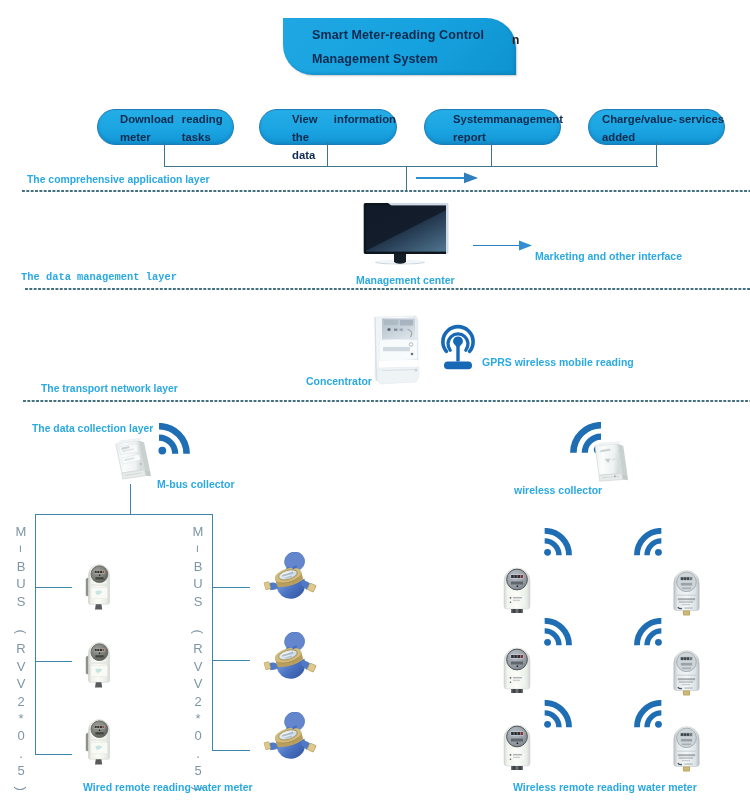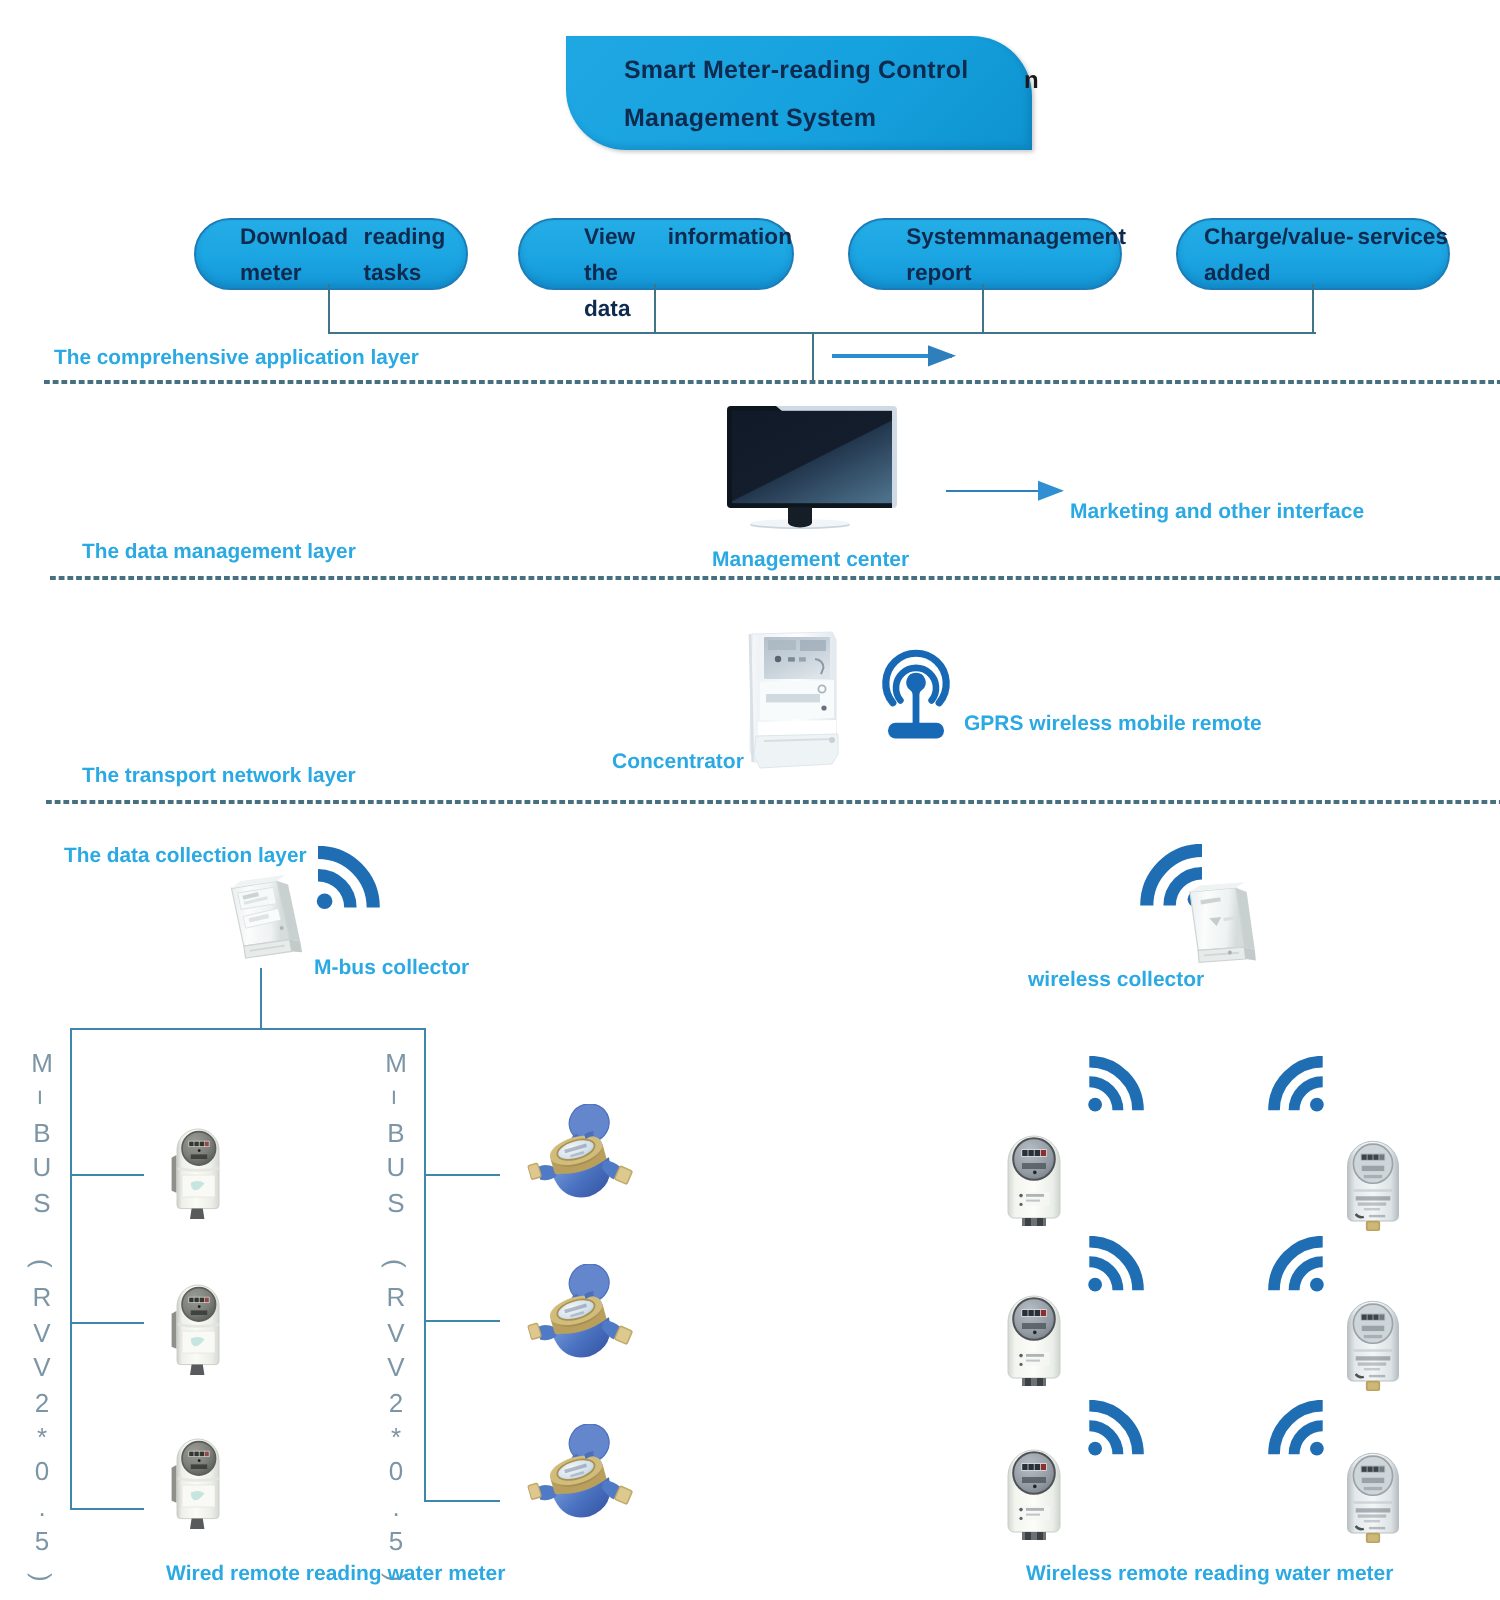--- a/index.html
+++ b/index.html
@@ -53,21 +53,21 @@
   <div class="hln" style="left:416px;top:177px;width:60px;background:#2a8fd0;height:1.6px;"></div>
   <svg class="abs" style="left:464px;top:171px;" width="16" height="14" viewBox="0 0 16 14">
       <path d="M0 1.6 L14 6.9 L0 12.2 Z" fill="#2f7fbd"></path>
     </svg>
 
   <div class="lbl" style="left:27px;top:174px;">The comprehensive application layer</div>
   <svg class="abs" style="left:22px;top:190px;" width="728" height="2">
       <line x1="0" y1="1" x2="728" y2="1" stroke="#46707f" stroke-width="2" stroke-dasharray="2.9 1.45"></line>
     </svg>
 
-  <div class="lbl" style="left:41px;top:271px;">The data management layer</div>
+  <div class="lbl" style="left:21px;top:271px;font-family:Liberation Mono, monospace;">The data management layer</div>
   <svg class="abs" style="left:25px;top:288px;" width="725" height="2">
       <line x1="0" y1="1" x2="725" y2="1" stroke="#46707f" stroke-width="2" stroke-dasharray="2.9 1.45"></line>
     </svg>
 
   <div class="lbl" style="left:41px;top:383px;">The transport network layer</div>
   <svg class="abs" style="left:23px;top:400px;" width="727" height="2">
       <line x1="0" y1="1" x2="727" y2="1" stroke="#46707f" stroke-width="2" stroke-dasharray="2.9 1.45"></line>
     </svg>
 
   <div class="lbl" style="left:32px;top:423px;">The data collection layer</div>
@@ -145,21 +145,21 @@
   <div class="lbl2" style="left:306px;top:375px;">Concentrator</div>
 
   <svg class="abs" style="left:439px;top:318px;" width="38" height="56" viewBox="0 0 38 56">
     <g fill="none" stroke="#1769b5" stroke-linecap="round">
       <path d="M7.4 33.4 A15.1 15.1 0 1 1 30.6 33.4" stroke-width="3.6"></path>
       <path d="M11.2 32.2 A10.0 10.0 0 1 1 26.8 32.2" stroke-width="3.3"></path>
     </g>
     <path d="M19 18.4 a4.8 4.8 0 0 1 3.0 8.6 c-1.1 0.9 -1.3 1.6 -1.3 2.9 l0 13.6 l-3.4 0 l0 -13.6 c0 -1.3 -0.2 -2.0 -1.3 -2.9 A4.8 4.8 0 0 1 19 18.4 z" fill="#1769b5"></path>
     <rect x="5.0" y="43.4" width="28.0" height="7.8" rx="3.8" fill="#1769b5"></rect>
   </svg>
-  <div class="lbl2" style="left:482px;top:356px;">GPRS wireless mobile remote</div>
+  <div class="lbl2" style="left:482px;top:356px;">GPRS wireless mobile reading</div>
 
   <svg class="abs" style="left:110px;top:437px;" width="48" height="48" viewBox="0 0 48 48">
     <defs>
       <linearGradient id="mb1" x1="0" y1="0" x2="1" y2="0.3">
           <stop offset="0" stop-color="#e9eeef"></stop>
           <stop offset="0.35" stop-color="#fbfcfc"></stop>
           <stop offset="0.8" stop-color="#eef2f2"></stop>
           <stop offset="1" stop-color="#d6dcdb"></stop>
         </linearGradient>
       <linearGradient id="mb2" x1="0" y1="0" x2="1" y2="0">

